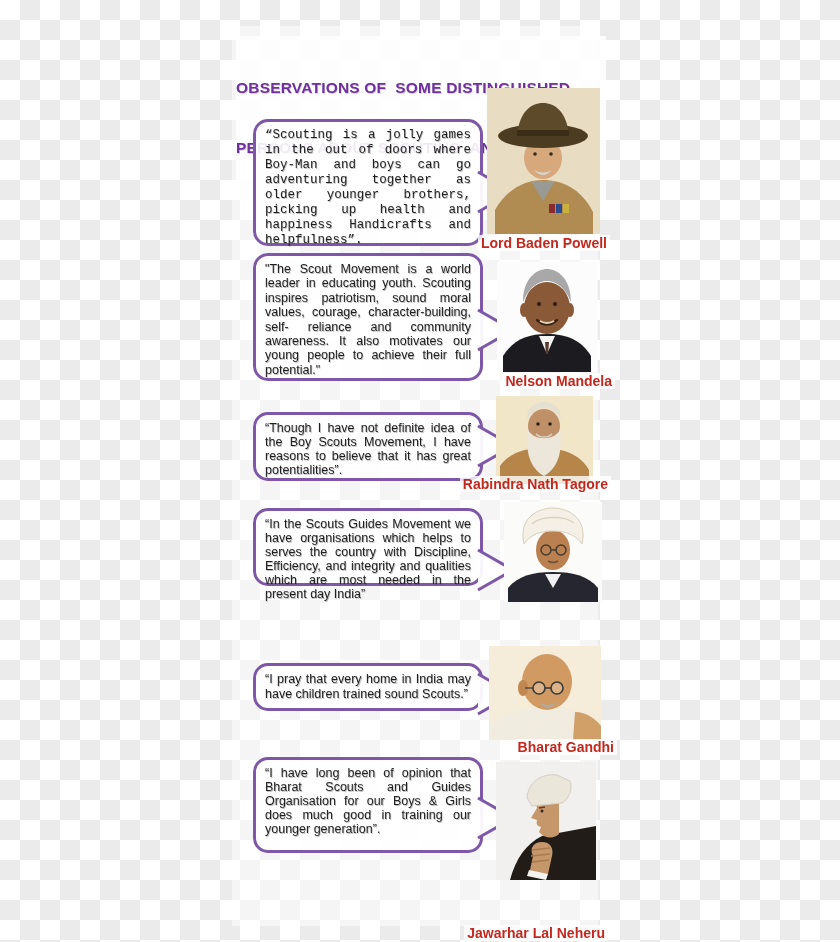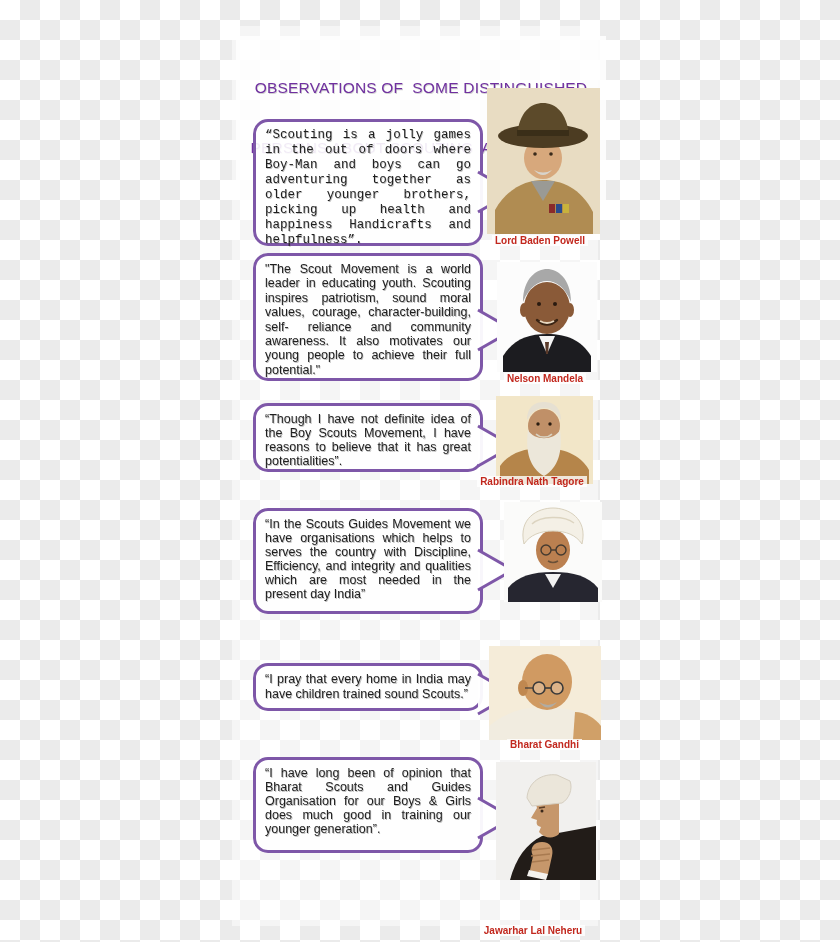--- a/index.html
+++ b/index.html
@@ -8,41 +8,41 @@
     font-family:"Liberation Sans",sans-serif;
     
     background:repeating-conic-gradient(#ebebeb 0% 25%, #ffffff 0% 50%) 0 0/40px 40px;
   }
   .col-backdrop{
     position:absolute;left:232px;top:26px;width:366px;height:900px;
     background:rgba(255,255,255,0.5);
   }
   .title{
     position:absolute;left:236px;top:36px;width:370px;
-    text-align:center;font-weight:normal;font-size:15.5px;line-height:20px;
+    font-weight:bold;font-size:15.5px;line-height:20px;
     color:#7030A0;letter-spacing:.2px;white-space:pre-wrap;
     background:rgba(255,255,255,0.82);padding:2px 0;
     text-shadow:0.7px 0.7px 0.5px rgba(80,80,80,0.25);
   }
   .bubble{
     position:absolute;left:253px;width:230px;box-sizing:border-box;
     border:3px solid #7E57A8;border-radius:15px;
     background:rgba(255,255,255,0.9);
     padding:6px 9px;
   }
   .bubble p{
     margin:0;font-size:12.5px;line-height:15px;color:#1f1f1f;
     text-align:justify;white-space:pre-line;
     text-shadow:0.8px 0.8px 0.6px rgba(70,70,70,0.35);
   }
   .tail{position:absolute;left:476px;width:40px;height:44px;}
   .portrait{position:absolute;}
   .portrait svg{display:block;width:100%;height:100%;}
   .caption{
-    position:absolute;text-align:center;font-weight:bold;font-size:10px;
+    position:absolute;text-align:right;font-weight:bold;font-size:14px;
     color:#C2281E;
   }
   .caption span{background:rgba(255,255,255,0.8);padding:0 3px;}
 </style>
 </head>
 <body>
 
 <div id="canvas">
 
   <div class="col-backdrop"></div>
@@ -99,21 +99,21 @@
       <circle cx="42" cy="42" r="2" fill="#2a1a10"></circle>
       <circle cx="58" cy="42" r="2" fill="#2a1a10"></circle>
       <path d="M40,58 Q50,67 60,58" fill="none" stroke="#3a2414" stroke-width="2.4" stroke-linecap="round"></path>
       <path d="M43,59 Q50,63 57,59" fill="none" stroke="#e8d8c0" stroke-width="2"></path>
     </svg>
   </div>
   <div class="caption" style="left:475px;top:373px;width:140px;">
     <span>Nelson Mandela</span>
   </div>
 
-  <div class="bubble" style="top:403px;height:69px;">
+  <div class="bubble" style="top:412px;height:69px;">
     <p style="line-height:14px;">“Though I have not definite idea of the Boy Scouts Movement, I have reasons to believe that it has great potentialities”.</p>
   </div>
   <svg class="tail" style="top:424px;" viewBox="0 0 40 44">
     <path d="M2,2 L37,22 L2,42" fill="rgba(255,255,255,0.95)" stroke="#7E57A8" stroke-width="3" stroke-linejoin="round"></path>
   </svg>
   <div class="portrait" style="left:496px;top:396px;width:97px;height:88px;">
     <svg viewBox="0 0 97 88">
       <rect width="97" height="88" fill="#f2e6c8"></rect>
       <path d="M4,88 L4,70 C14,56 30,52 48,52 C66,52 84,58 93,74 L93,88 Z" fill="#b5854a"></path>
       <ellipse cx="48" cy="30" rx="16" ry="17" fill="#c09068"></ellipse>
@@ -121,21 +121,21 @@
       <circle cx="42" cy="28" r="1.7" fill="#2a1c10"></circle>
       <circle cx="54" cy="28" r="1.7" fill="#2a1c10"></circle>
       <path d="M32,34 C29,56 34,72 48,80 C62,72 67,56 64,34 C58,45 38,45 32,34 Z" fill="#ece7da"></path>
       <path d="M40,38 C44,42 52,42 56,38" fill="none" stroke="#d8d2c2" stroke-width="1.5"></path>
     </svg>
   </div>
   <div class="caption" style="left:453px;top:476px;width:158px;">
     <span>Rabindra Nath Tagore</span>
   </div>
 
-  <div class="bubble" style="top:508px;height:106px;">
+  <div class="bubble" style="top:508px;height:78px;">
     <p style="line-height:14px;">“In the Scouts Guides Movement we have organisations which helps to serves the country with Discipline, Efficiency, and integrity and qualities which are most needed in the present day India”</p>
   </div>
   <svg class="tail" style="top:548px;" viewBox="0 0 40 44">
     <path d="M2,2 L37,22 L2,42" fill="rgba(255,255,255,0.95)" stroke="#7E57A8" stroke-width="3" stroke-linejoin="round"></path>
   </svg>
   <div class="portrait" style="left:504px;top:502px;width:98px;height:100px;">
     <svg viewBox="0 0 98 100">
       <rect width="98" height="100" fill="#fbfbfa"></rect>
       <path d="M4,100 L4,86 C14,74 28,70 49,70 C70,70 84,74 94,86 L94,100 Z" fill="#262630"></path>
       <path d="M41,72 L49,86 L57,72 Z" fill="#f2f2f2"></path>

